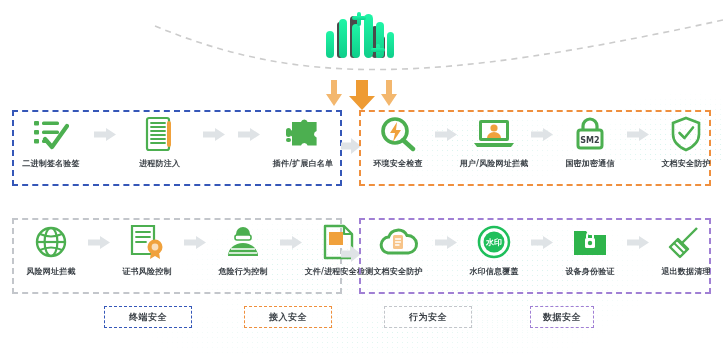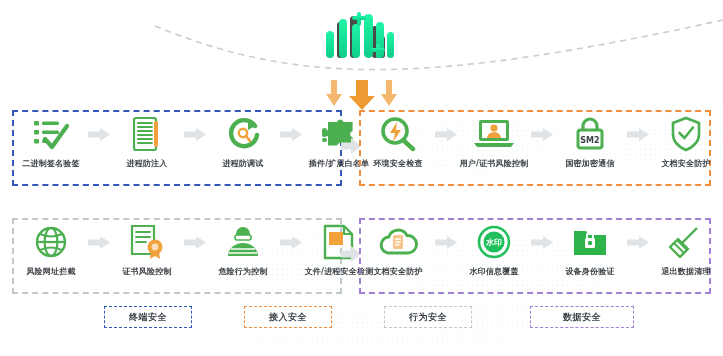--- a/index.html
+++ b/index.html
@@ -93,21 +93,21 @@
     background: rgba(255,255,255,.55);
   }
   .lg span {
     font-size: 9px; font-weight: bold; color: #3b4147;
     font-family: "DejaVu Sans", "Liberation Sans", sans-serif;
     letter-spacing: .5px;
   }
   #lg-terminal { left: 104px; width: 88px; border-color: #3557b8; }
   #lg-access   { left: 244px; width: 88px; border-color: #ef8f3d; }
   #lg-behavior { left: 384px; width: 88px; border-color: #c3c6cb; }
-  #lg-data     { left: 530px; width: 104px; border-color: #a07fd4; }
+  #lg-data     { left: 530px; width: 64px; border-color: #a07fd4; }
 </style>
 </head>
 <body>
 
 <div id="stage">
 
   <div class="bg-dots" id="dots-topright"></div>
   <div class="bg-dots" id="dots-mid"></div>
   <div class="bg-dots" id="dots-bottomleft"></div>
   <div class="bg-dots" id="dots-bottomright"></div>
@@ -195,31 +195,20 @@
       </div>
       <div class="lbl">进程防注入</div>
     </div>
 
     <div class="conn">
       <svg width="22" height="13" viewBox="0 0 22 13">
           <path d="M0,3.5 h12 v-3.5 l10,6.5 l-10,6.5 v-3.5 h-12 z" fill="#dfe3e6"></path>
         </svg>
     </div>
 
-    <div class="node">
-      <div class="ic">
-        <svg width="36" height="36" viewBox="0 0 36 36">
-          <path d="M30,10 A13,13 0 1,0 32,19" fill="none" stroke="#4CAF50" stroke-width="4.4" stroke-linecap="round"></path>
-          <path d="M23,4 l9,5 l-9,5 z" fill="#4CAF50"></path>
-          <circle cx="18" cy="17" r="4.2" fill="none" stroke="#F0A13C" stroke-width="2.4"></circle>
-          <line x1="21" y1="20" x2="25" y2="25" stroke="#F0A13C" stroke-width="2.6" stroke-linecap="round"></line>
-        </svg>
-      </div>
-      <div class="lbl">进程防调试</div>
-    </div>
 
     <div class="conn">
       <svg width="22" height="13" viewBox="0 0 22 13">
           <path d="M0,3.5 h12 v-3.5 l10,6.5 l-10,6.5 v-3.5 h-12 z" fill="#dfe3e6"></path>
         </svg>
     </div>
 
     <div class="node">
       <div class="ic">
         <svg width="38" height="36" viewBox="0 0 38 36">
@@ -261,21 +250,21 @@
     <div class="node">
       <div class="ic">
         <svg width="42" height="34" viewBox="0 0 42 34">
           <rect x="6" y="3" width="30" height="21" rx="2" fill="#4CAF50"></rect>
           <rect x="9" y="6" width="24" height="15" fill="#ffffff"></rect>
           <circle cx="21" cy="11" r="3.6" fill="#F0A13C"></circle>
           <path d="M14,21 a7,6 0 0 1 14,0 z" fill="#F0A13C"></path>
           <path d="M1,26 h40 l-3,4 h-34 z" fill="#4CAF50"></path>
         </svg>
       </div>
-      <div class="lbl">用户/证书风险控制</div>
+      <div class="lbl">用户/风险网址拦截</div>
     </div>
 
     <div class="conn">
       <svg width="22" height="13" viewBox="0 0 22 13">
           <path d="M0,3.5 h12 v-3.5 l10,6.5 l-10,6.5 v-3.5 h-12 z" fill="#dfe3e6"></path>
         </svg>
     </div>
 
     <div class="node">
       <div class="ic">

